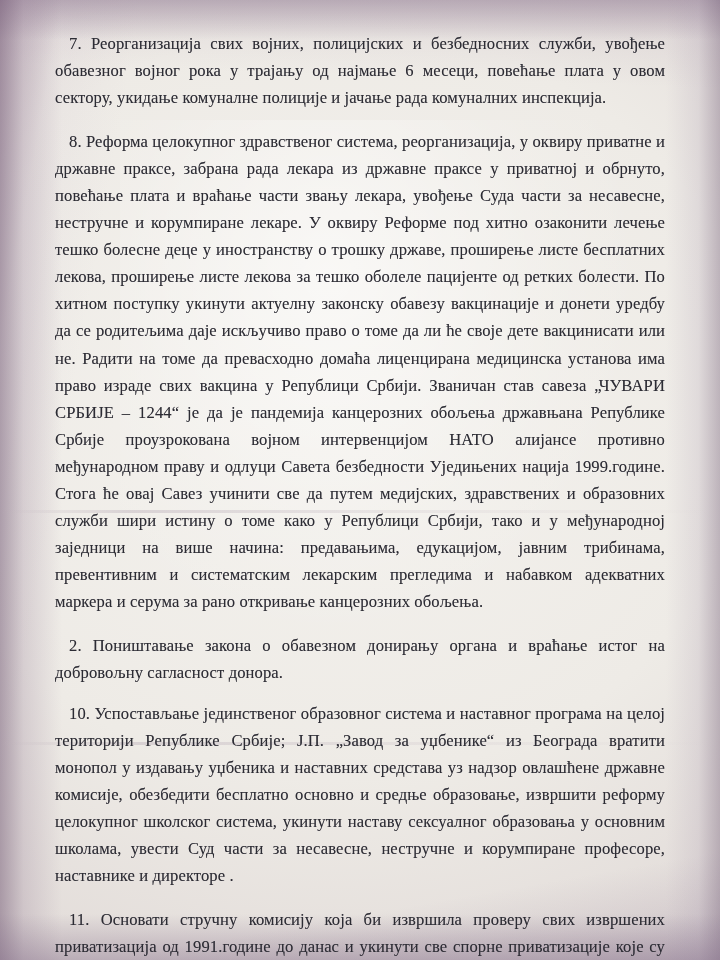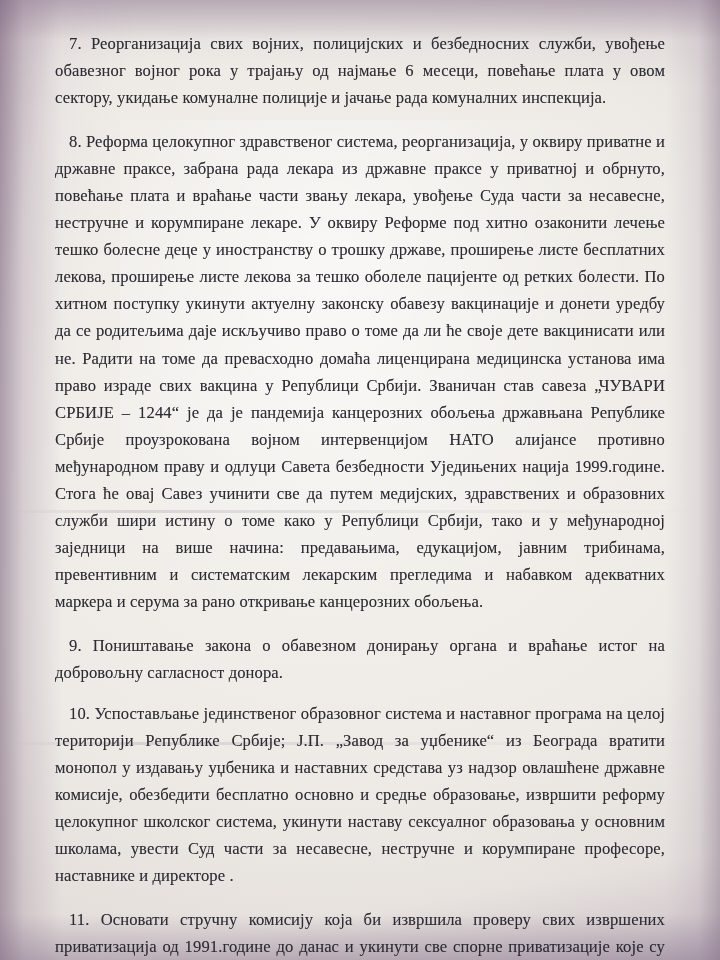--- a/index.html
+++ b/index.html
@@ -97,18 +97,18 @@
   <div class="shade-left"></div>
   <div class="shade-right"></div>
   <div class="shade-bottom"></div>
   <div class="glare"></div>
   <div class="crease" style="top:510px"></div>
   <div class="crease" style="top:742px"></div>
 
   <div class="text-column">
     <p class="para">7. Реорганизација свих војних, полицијских и безбедносних служби, увођење обавезног војног рока у трајању од најмање 6 месеци, повећање плата у овом сектору, укидање комуналне полиције и јачање рада комуналних инспекција.</p>
     <p class="para">8. Реформа целокупног здравственог система, реорганизација, у оквиру приватне и државне праксе, забрана рада лекара из државне праксе у приватној и обрнуто, повећање плата и враћање части звању лекара, увођење Суда части за несавесне, нестручне и корумпиране лекаре. У оквиру Реформе под хитно озаконити лечење тешко болесне деце у иностранству о трошку државе, проширење листе бесплатних лекова, проширење листе лекова за тешко оболеле пацијенте од ретких болести. По хитном поступку укинути актуелну законску обавезу вакцинације и донети уредбу да се родитељима даје искључиво право о томе да ли ће своје дете вакцинисати или не. Радити на томе да превасходно домаћа лиценцирана медицинска установа има право израде свих вакцина у Републици Србији. Званичан став савеза „ЧУВАРИ СРБИЈЕ – 1244“ је да је пандемија канцерозних обољења државњана Републике Србије проузрокована војном интервенцијом НАТО алијансе противно међународном праву и одлуци Савета безбедности Уједињених нација 1999.године. Стога ће овај Савез учинити све да путем медијских, здравствених и образовних служби шири истину о томе како у Републици Србији, тако и у међународној заједници на више начина: предавањима, едукацијом, јавним трибинама, превентивним и систематским лекарским прегледима и набавком адекватних маркера и серума за рано откривање канцерозних обољења.</p>
-    <p class="para p-tight">9. Поништавање закона о обавезном донирању органа и враћање истог на добровољну сагласност донора.</p>
+    <p class="para p-tight">2. Поништавање закона о обавезном донирању органа и враћање истог на добровољну сагласност донора.</p>
     <p class="para">10. Успостављање јединственог образовног система и наставног програма на целој територији Републике Србије; Ј.П. „Завод за уџбенике“ из Београда вратити монопол у издавању уџбеника и наставних средстава уз надзор овлашћене државне комисије, обезбедити бесплатно основно и средње образовање, извршити реформу целокупног школског система, укинути наставу сексуалног образовања у основним школама, увести Суд части за несавесне, нестручне и корумпиране професоре, наставнике и директоре .</p>
     <p class="para">11. Основати стручну комисију која би извршила проверу свих извршених приватизација од 1991.године до данас и укинути све спорне приватизације које су оштетиле државу и народ. Укинути све донације и стимулације, државне финансијске субвенције за запошљавање радника страним и приватним фирмама и привредним субјектима и увести порез истим у висини од минимум 25% чисте добити, проверити све колективне уговоре са тим компанијама, кориговати их и увести обавезу да плата радника у истим не сме бити мања од вредности просечне потрошачке корпе у Републици Србији. Стално</p>
   </div>
 
 </div>
 
 </body></html>

